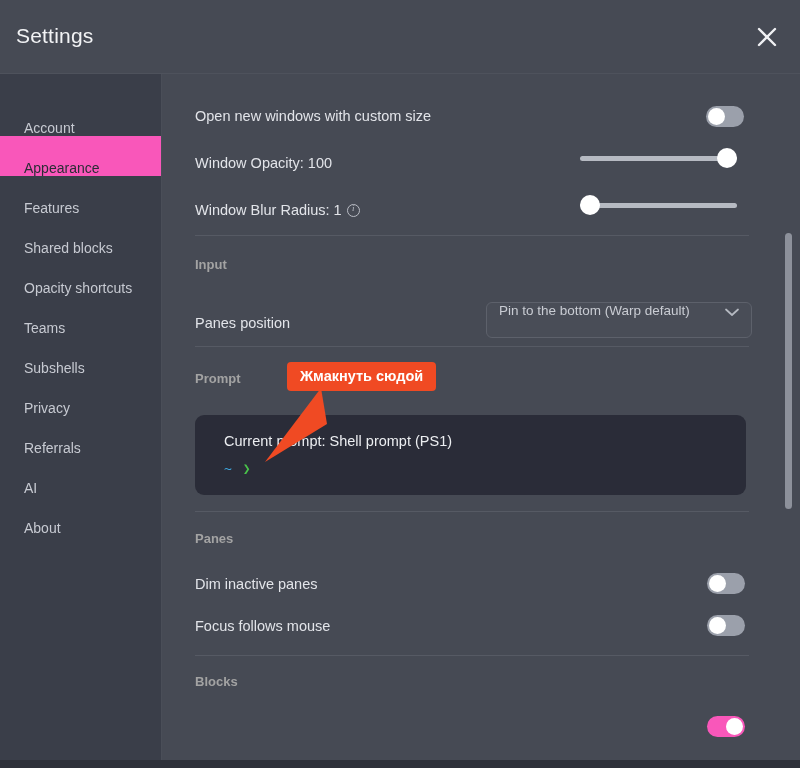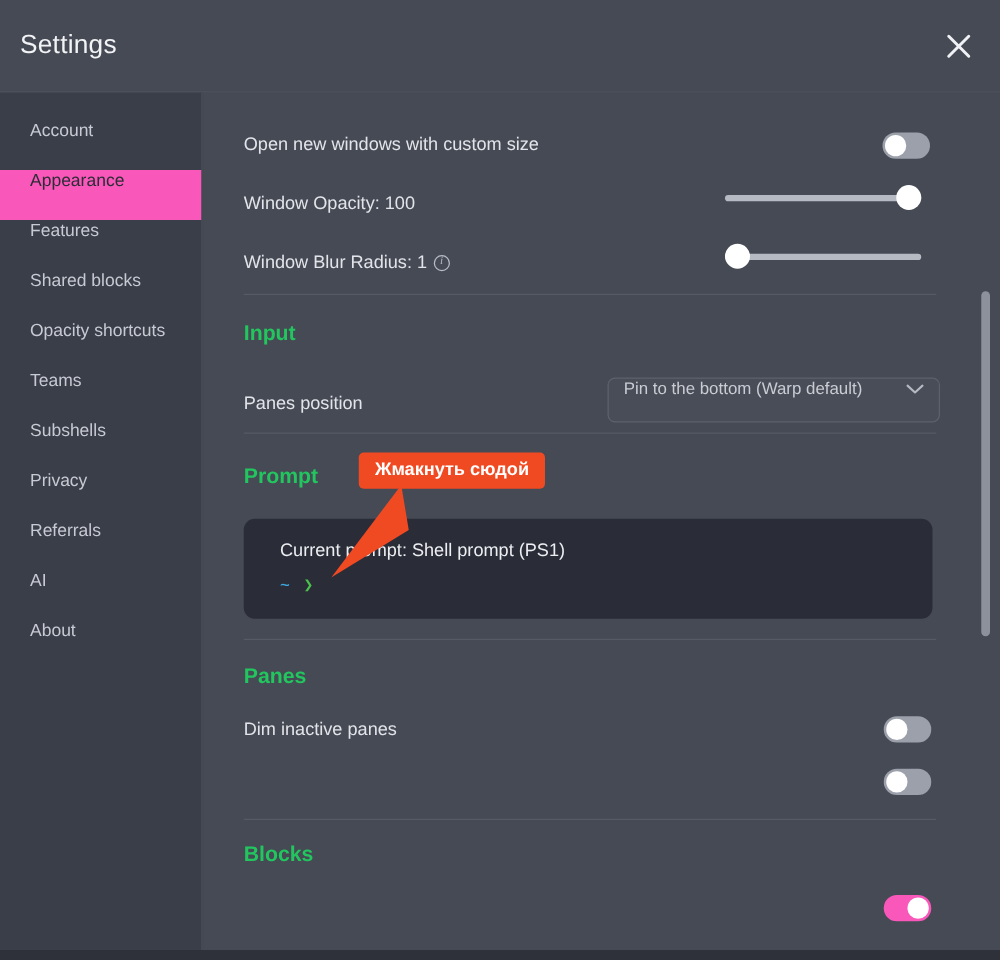--- a/index.html
+++ b/index.html
@@ -48,21 +48,21 @@
   #sidebar {
     position: absolute;
     left: 0; top: 74px;
     width: 162px; height: 686px;
     background: #3a3e49;
     border-right: 1px solid #4a4e58;
     padding-top: 22px;
   }
   .nav-item {
     height: 40px;
-    display: flex; align-items: flex-start;
+    display: flex; align-items: flex-end;
     padding-left: 24px;
     font-size: 14px;
     color: #c7cad2;
     cursor: pointer;
     white-space: nowrap;
   }
   .nav-item.selected {
     background: #f957ba;
     color: #2b2d36;
   }
@@ -153,23 +153,23 @@
   .divider {
     position: absolute;
     left: 32px;
     width: 554px; height: 1px;
     background: #565a64;
   }
 
   .section-title {
     position: absolute;
     left: 32px;
-    font-size: 17px;
+    font-size: 13px;
     font-weight: bold;
-    color: #22c55e;
+    color: #a3a3a3;
   }
 
   
   #input-position-dropdown {
     position: absolute;
     left: 323px; top: 228px;
     width: 266px; height: 36px;
     border: 1px solid #5d616b;
     border-radius: 6px;
     background: #494d57;
@@ -360,20 +360,23 @@
 
     <div class="divider" style="top:437px;"></div>
 
     <div class="section-title" style="top:457px;">Panes</div>
 
     <div class="row" style="top:502px;">
       <span class="row-label">Dim inactive panes</span>
     </div>
     <div class="toggle" style="left:544px; top:499px;"></div>
 
+    <div class="row" style="top:544px;">
+      <span class="row-label">Focus follows mouse</span>
+    </div>
     <div class="toggle" style="left:544px; top:541px;"></div>
 
     <div class="divider" style="top:581px;"></div>
 
     <div class="section-title" style="top:600px;">Blocks</div>
 
     <div class="toggle on" style="left:544px; top:642px;"></div>
 
     <div id="scrollbar-track">
       <div id="scrollbar-thumb"></div>

